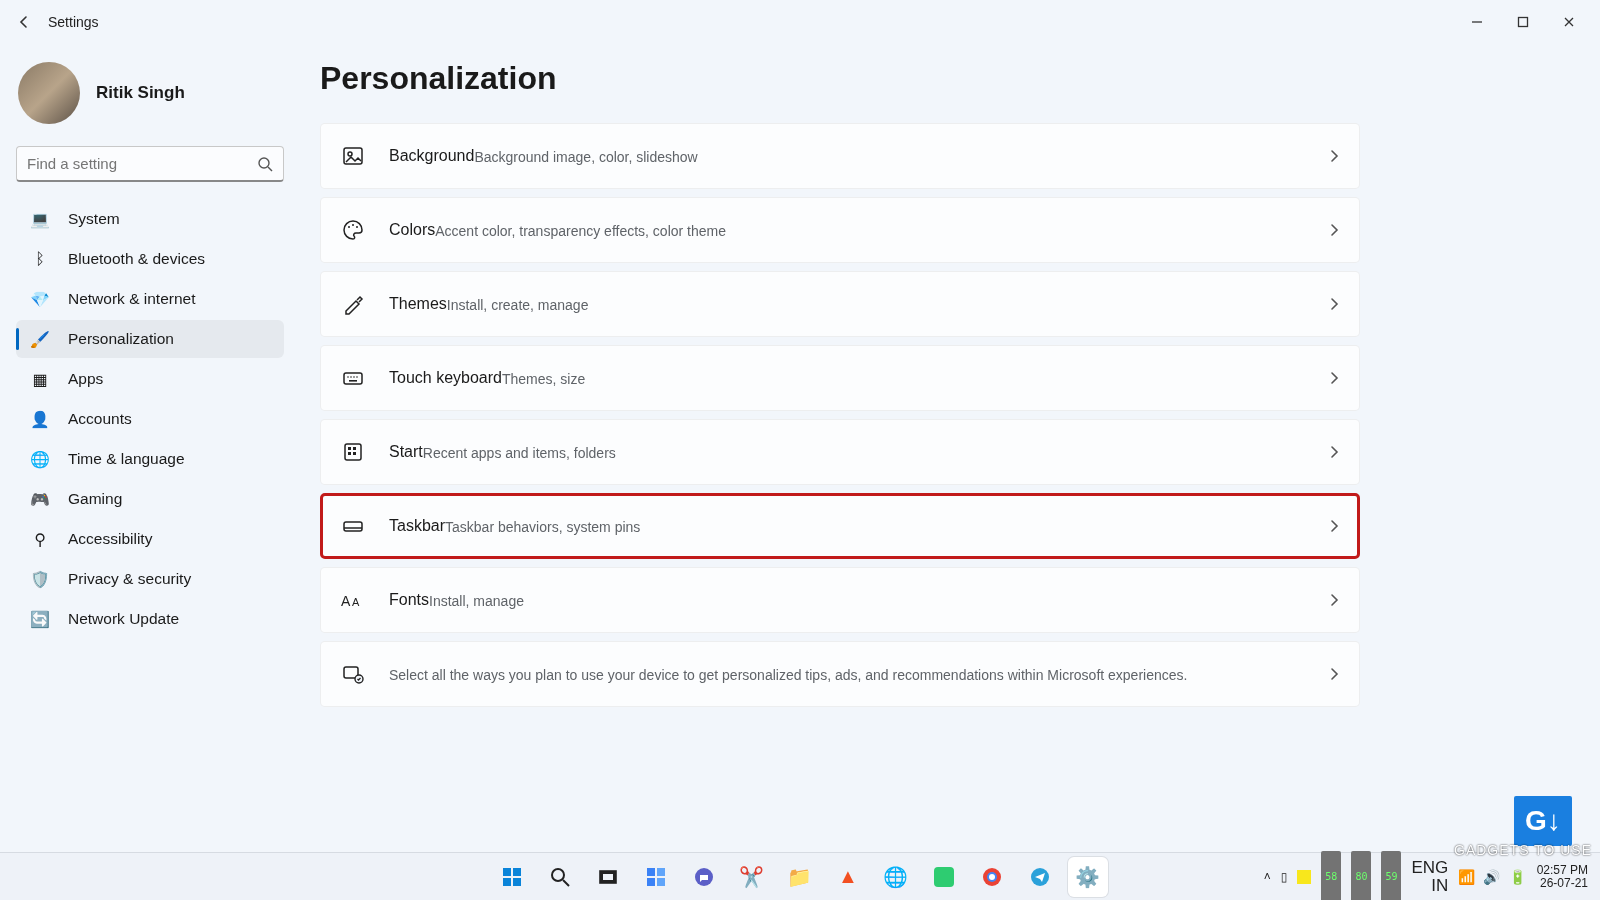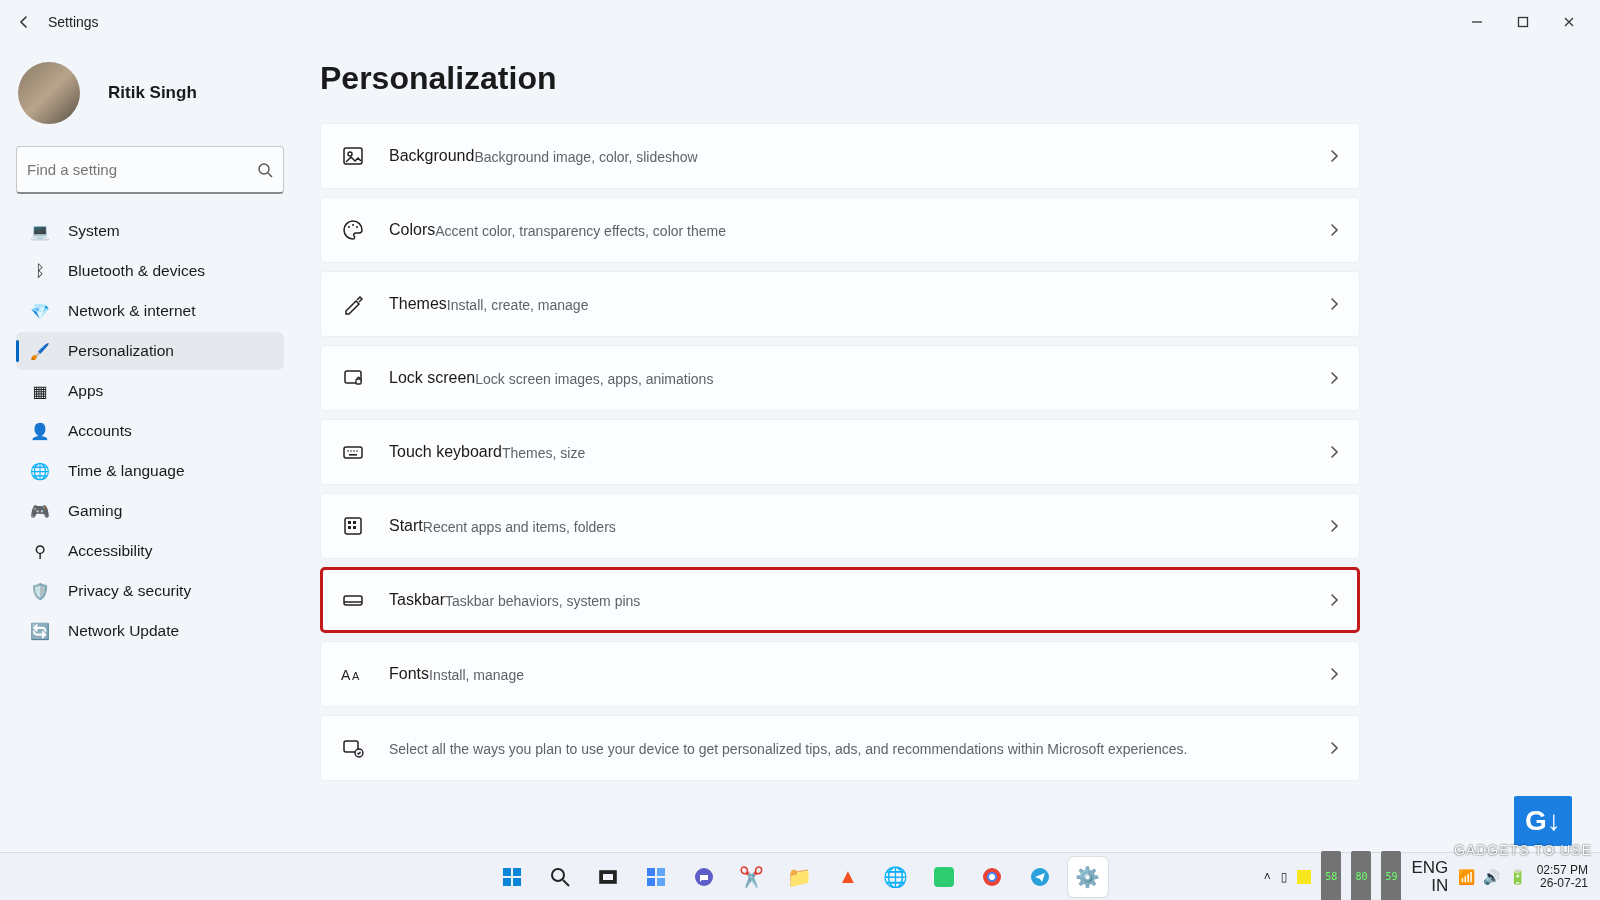--- a/index.html
+++ b/index.html
@@ -8,25 +8,25 @@
 
 .titlebar { display: flex; align-items: center; height: 44px; padding: 0 8px; }
 .titlebar .back { width: 32px; height: 32px; display: flex; align-items: center; justify-content: center; cursor: pointer; border-radius: 4px; }
 .titlebar .app-title { font-size: 14px; margin-left: 8px; color: #222; }
 .titlebar .win-controls { margin-left: auto; display: flex; }
 .titlebar .win-controls div { width: 46px; height: 32px; display: flex; align-items: center; justify-content: center; cursor: pointer; }
 
 
 .content { display: flex; height: calc(100% - 44px - 48px); }
 .sidebar { width: 300px; padding: 8px 16px 16px 16px; }
-.profile { display: flex; align-items: center; gap: 28px; padding: 10px 2px 22px 2px; }
+.profile { display: flex; align-items: center; gap: 16px; padding: 10px 2px 22px 2px; }
 .avatar { width: 62px; height: 62px; border-radius: 50%; background: linear-gradient(135deg,#8a7a66,#b8a48a,#5b5046); }
 .username { font-size: 17px; font-weight: 600; color: #1a1a1a; }
 
-.search { display: flex; align-items: center; border: 1px solid #c8c8c8; border-bottom: 2px solid #888; border-radius: 4px; background: #fbfcfe; height: 48px; padding: 0 10px; margin-bottom: 18px; }
+.search { display: flex; align-items: center; border: 1px solid #c8c8c8; border-bottom: 2px solid #888; border-radius: 4px; background: #fbfcfe; height: 36px; padding: 0 10px; margin-bottom: 18px; }
 .search input { flex: 1; border: none; outline: none; background: transparent; font-size: 15px; color: #333; }
 .search .sicon { color: #666; }
 
 .nav { display: flex; flex-direction: column; gap: 2px; }
 .nav-item { display: flex; align-items: center; gap: 18px; padding: 9px 14px; border-radius: 6px; cursor: pointer; font-size: 15.5px; color: #1a1a1a; position: relative; }
 .nav-item.selected { background: #e5e9ee; }
 .nav-item.selected::before { content: ""; position: absolute; left: 0; top: 8px; bottom: 8px; width: 3px; background: #0067c0; border-radius: 2px; }
 .nav-icon { width: 20px; height: 20px; display: flex; align-items: center; justify-content: center; font-size: 16px; }
 
 
@@ -193,38 +193,20 @@
         <div class="card">
           <div class="cicon">
             <svg width="22" height="22" viewBox="0 0 22 22">
               <path d="M4 18L14 8l3 3L7 21H4v-3z" stroke="#222" stroke-width="1.5" fill="none"></path>
               <path d="M15 7l3-3 2 2-3 3" stroke="#222" stroke-width="1.5" fill="none"></path>
             </svg>
           </div>
           <div class="ctext">
             <div class="ctitle">Themes</div>
             <div class="cdesc">Install, create, manage</div>
-          </div>
-          <div class="chevron">
-            <svg width="14" height="14" viewBox="0 0 14 14">
-              <path d="M5 2l5 5-5 5" stroke="#555" stroke-width="1.6" fill="none" stroke-linecap="round"></path>
-            </svg>
-          </div>
-        </div>
-        <div class="card">
-          <div class="cicon">
-            <svg width="22" height="22" viewBox="0 0 22 22">
-              <rect x="3" y="4" width="16" height="12" rx="2" stroke="#222" stroke-width="1.5" fill="none"></rect>
-              <rect x="14" y="12" width="5" height="5" rx="1" stroke="#222" stroke-width="1.3" fill="#f2f6fb"></rect>
-              <path d="M15.5 12v-1a1 1 0 012 0v1" stroke="#222" stroke-width="1.2" fill="none"></path>
-            </svg>
-          </div>
-          <div class="ctext">
-            <div class="ctitle">Lock screen</div>
-            <div class="cdesc">Lock screen images, apps, animations</div>
           </div>
           <div class="chevron">
             <svg width="14" height="14" viewBox="0 0 14 14">
               <path d="M5 2l5 5-5 5" stroke="#555" stroke-width="1.6" fill="none" stroke-linecap="round"></path>
             </svg>
           </div>
         </div>
         <div class="card">
           <div class="cicon">
             <svg width="22" height="22" viewBox="0 0 22 22">

